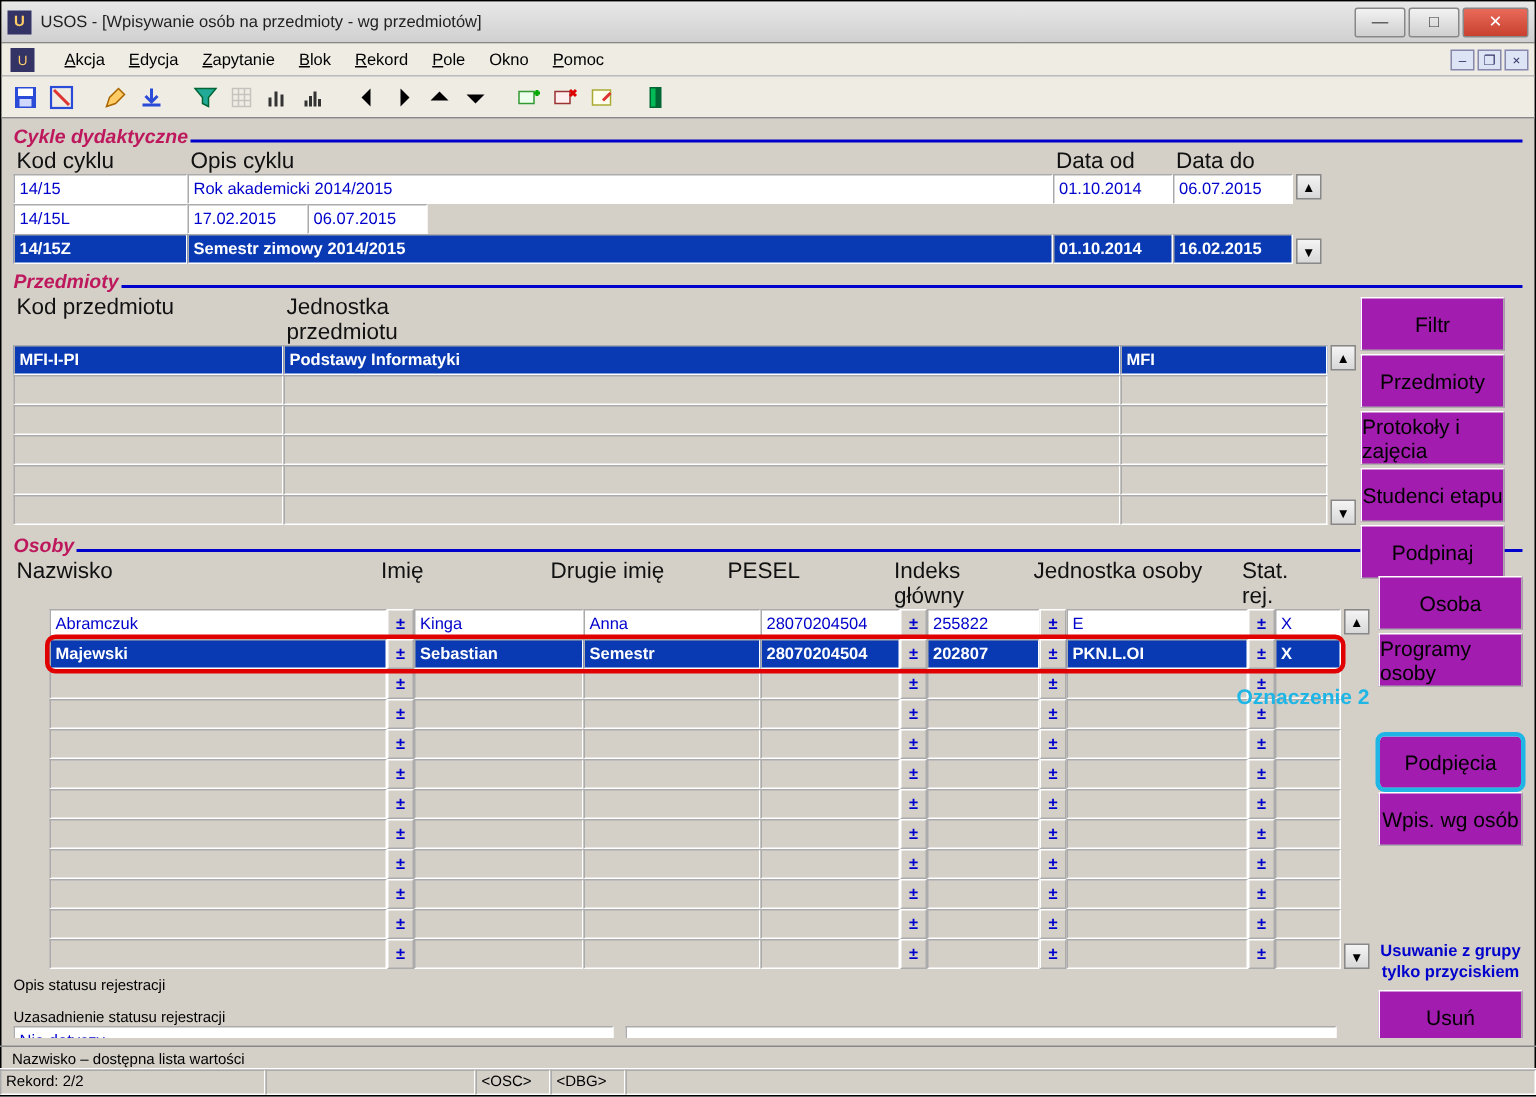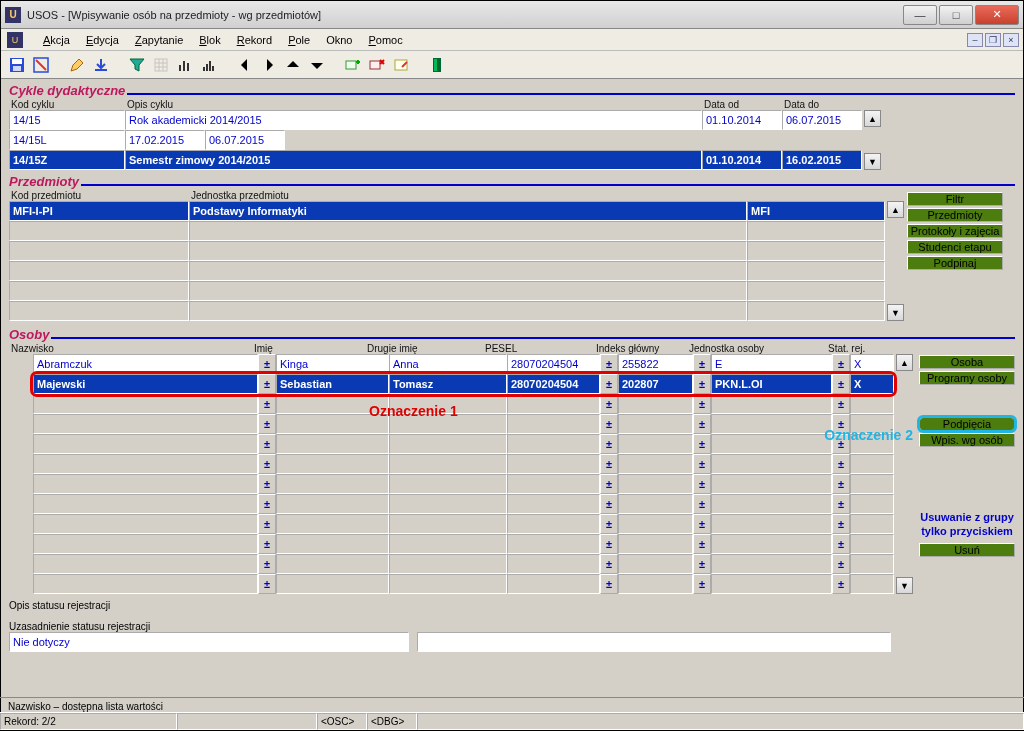--- a/index.html
+++ b/index.html
@@ -79,21 +79,21 @@
   .colhdr-row > div { padding:0 2px; }
   .grid-row { display:flex; height:20px; }
   .grid-row.sel .gcell { background:#0a3ab3; color:#fff; }
   .gcell {
     border:1px inset #fff;
     background:#fff; color:#0000cc; font-weight:normal;
     height:20px; display:flex; align-items:center; padding:0 3px;
     font-size:11px;
   }
   .gcell.empty { background:#d4d0c8; }
-  .hdr { font-size:10px; color:#111; }
+  .hdr { font-size:15px; color:#111; }
   .sel .gcell { font-weight:bold; }
   
   .w-kod { width:116px; }
   .w-opis { width:577px; }
   .w-dataod { width:80px; }
   .w-datado { width:80px; }
   .scroll-col {
     width:18px; display:flex; flex-direction:column; margin-left:2px;
   }
   .scroll-btn {
@@ -107,22 +107,22 @@
   
   .w-nazw { width:225px;}
   .ddbtn { width:18px;height:20px;border:1px outset #fff;background:#d4d0c8;display:flex;align-items:center;justify-content:center;color:#0000cc;font-weight:bold;font-size:11px;}
   .w-imie { width:113px; }
   .w-drim { width:118px; }
   .w-pesel { width:93px; }
   .w-index { width:75px; }
   .w-jedno { width:121px; }
   .w-stat { width:44px; }
   .app-btn {
-    height:14px; border:1px outset #fff; background:#4d7c0f;
-    display:flex;align-items:center;justify-content:center;font-size:11px;color:#000;
+    height:36px; border:1px outset #fff; background:#a21caf;
+    display:flex;align-items:center;justify-content:center;font-size:14px;color:#000;
   }
   .app-btn.hl { outline:3px solid #1fb6e6; outline-offset:-1px; border-radius:4px; }
   .row-hl { outline:3px solid #e10000; border-radius:4px; position:relative; z-index:2; }
   .anno { position:absolute; font-weight:bold; font-size:14px; pointer-events:none; }
   .anno.red { color:#e10000; }
   .anno.blue { color:#1fb6e6; }
   
   .foot {
     position:absolute; bottom:0; left:0; right:0;
     border-top:1px solid #888;
@@ -392,21 +392,21 @@
             <div class="gcell w-index ">255822</div>
             <div class="ddbtn">±</div>
             <div class="gcell w-jedno ">E</div>
             <div class="ddbtn">±</div>
             <div class="gcell w-stat ">X</div>
           </div>
           <div class="grid-row sel row-hl">
             <div class="gcell w-nazw ">Majewski</div>
             <div class="ddbtn">±</div>
             <div class="gcell w-imie ">Sebastian</div>
-            <div class="gcell w-drim ">Tomasz</div>
+            <div class="gcell w-drim ">Semestr</div>
             <div class="gcell w-pesel ">28070204504</div>
             <div class="ddbtn">±</div>
             <div class="gcell w-index ">202807</div>
             <div class="ddbtn">±</div>
             <div class="gcell w-jedno ">PKN.L.OI</div>
             <div class="ddbtn">±</div>
             <div class="gcell w-stat ">X</div>
           </div>
           <div class="grid-row">
             <div class="gcell w-nazw empty"></div>

